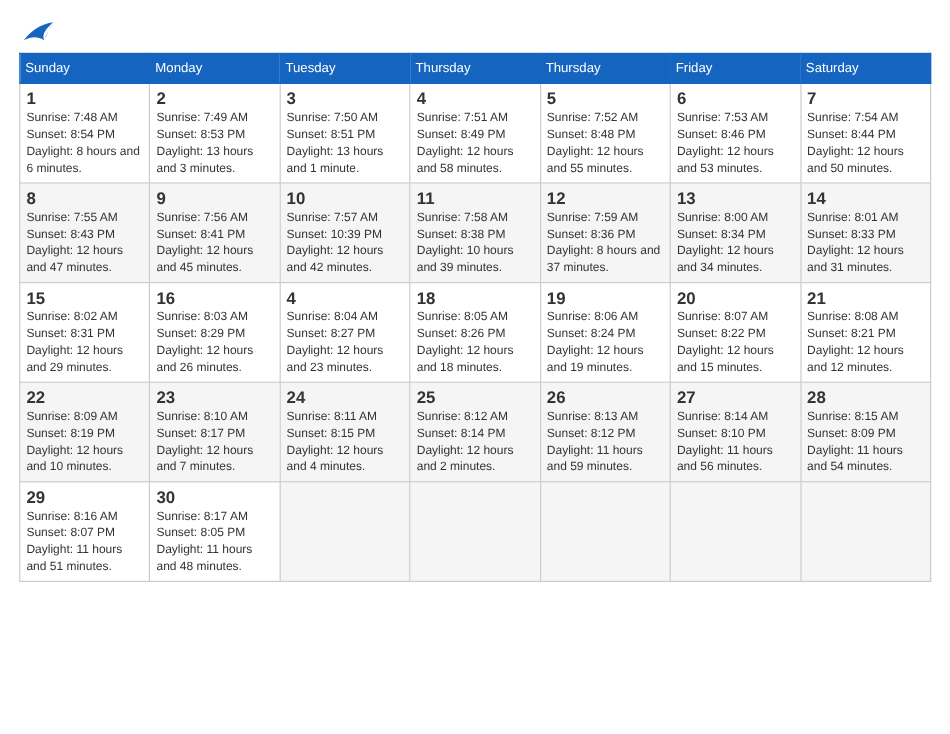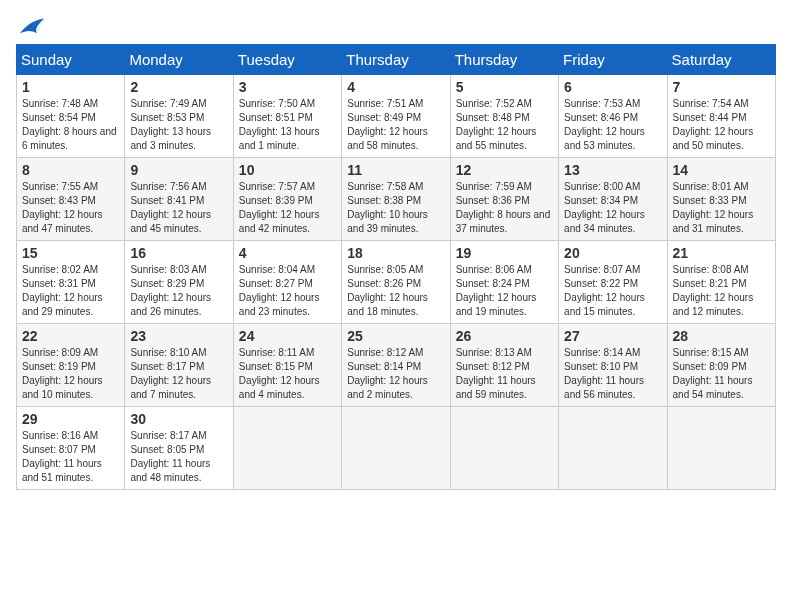--- a/index.html
+++ b/index.html
@@ -32,21 +32,21 @@
     .calendar {
       width: 100%;
       border-collapse: collapse;
       font-size: 11px;
     }
     .calendar th {
       background: #1565c0;
       color: #fff;
       padding: 6px 4px;
       text-align: left;
-      font-size: 15px;
+      font-size: 11px;
       font-weight: normal;
       border: 1px solid #1565c0;
       margin-left: 32px;
     }
     .calendar td {
       vertical-align: top;
       border: 1px solid #ccc;
       padding: 4px 5px;
       width: 108px;
       min-height: 70px;
@@ -178,21 +178,21 @@
           <div class="day-info">
             <div>Sunrise: 7:56 AM</div>
             <div>Sunset: 8:41 PM</div>
             <div>Daylight: 12 hours and 45 minutes.</div>
           </div>
         </td>
         <td>
           <span class="day-num">10</span>
           <div class="day-info">
             <div>Sunrise: 7:57 AM</div>
-            <div>Sunset: 8:39 PM</div>
+            <div>Sunset: 10:39 PM</div>
             <div>Daylight: 12 hours and 42 minutes.</div>
           </div>
         </td>
         <td>
           <span class="day-num">11</span>
           <div class="day-info">
             <div>Sunrise: 7:58 AM</div>
             <div>Sunset: 8:38 PM</div>
             <div>Daylight: 10 hours and 39 minutes.</div>
           </div>

